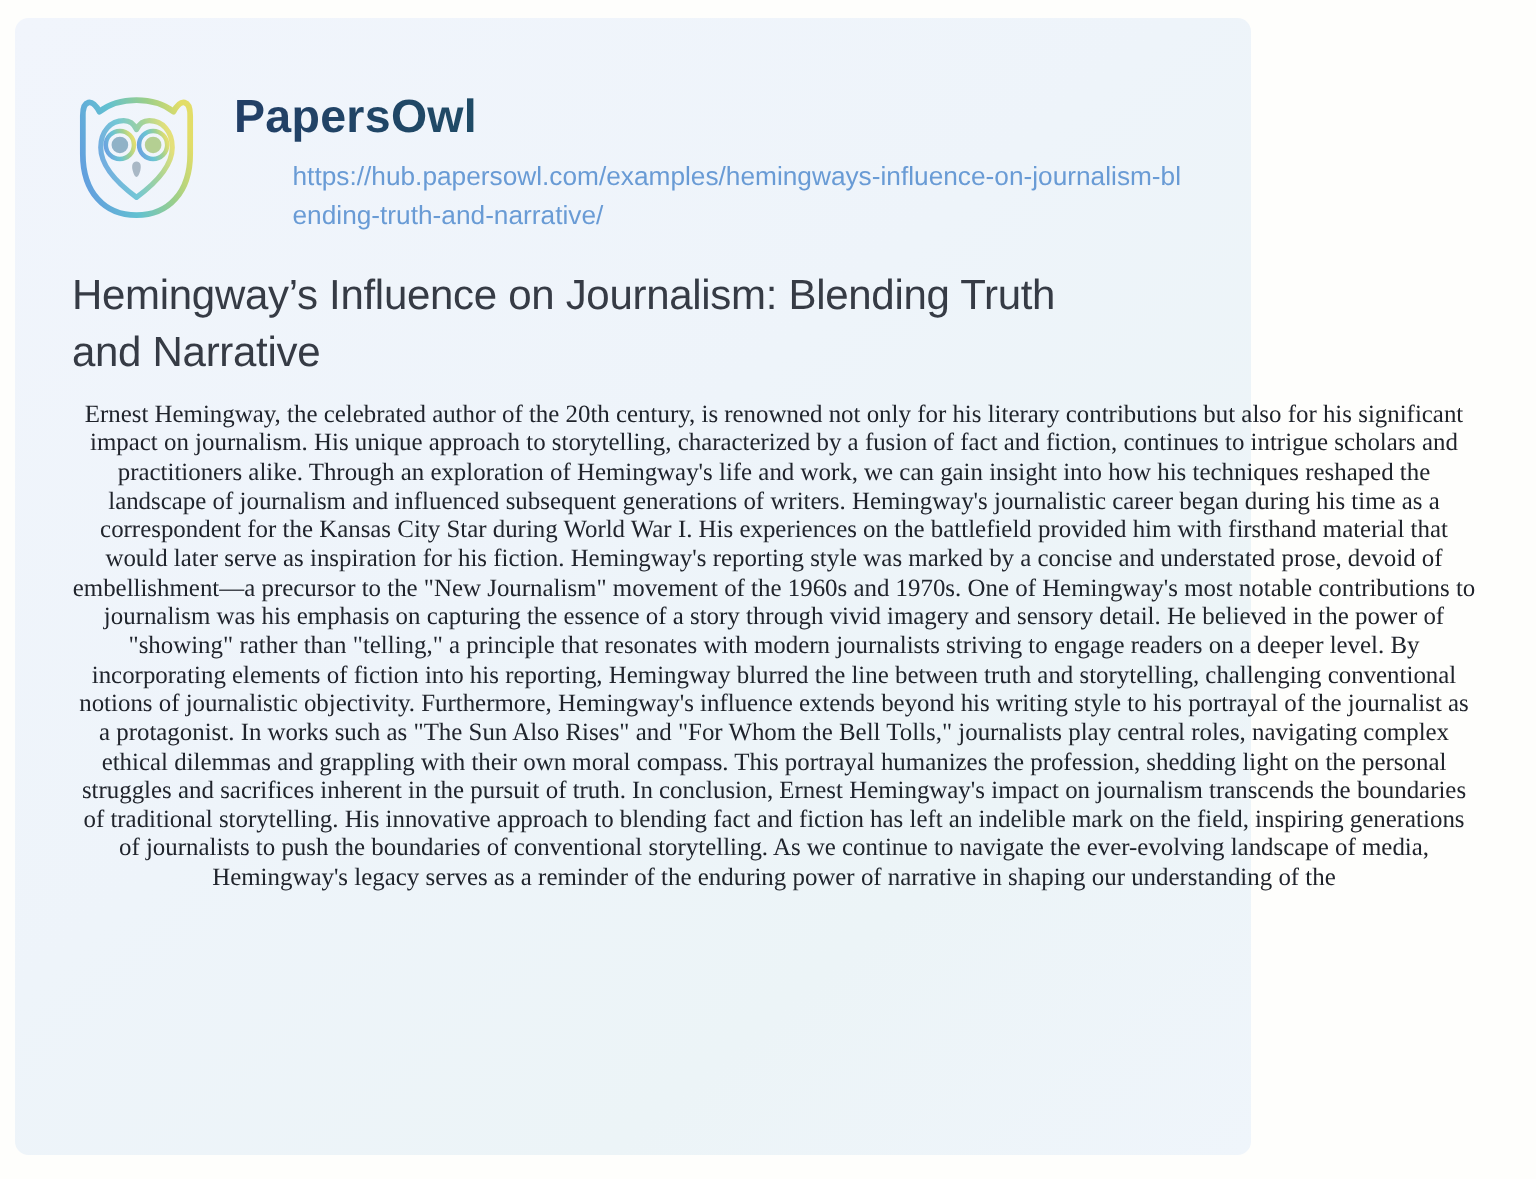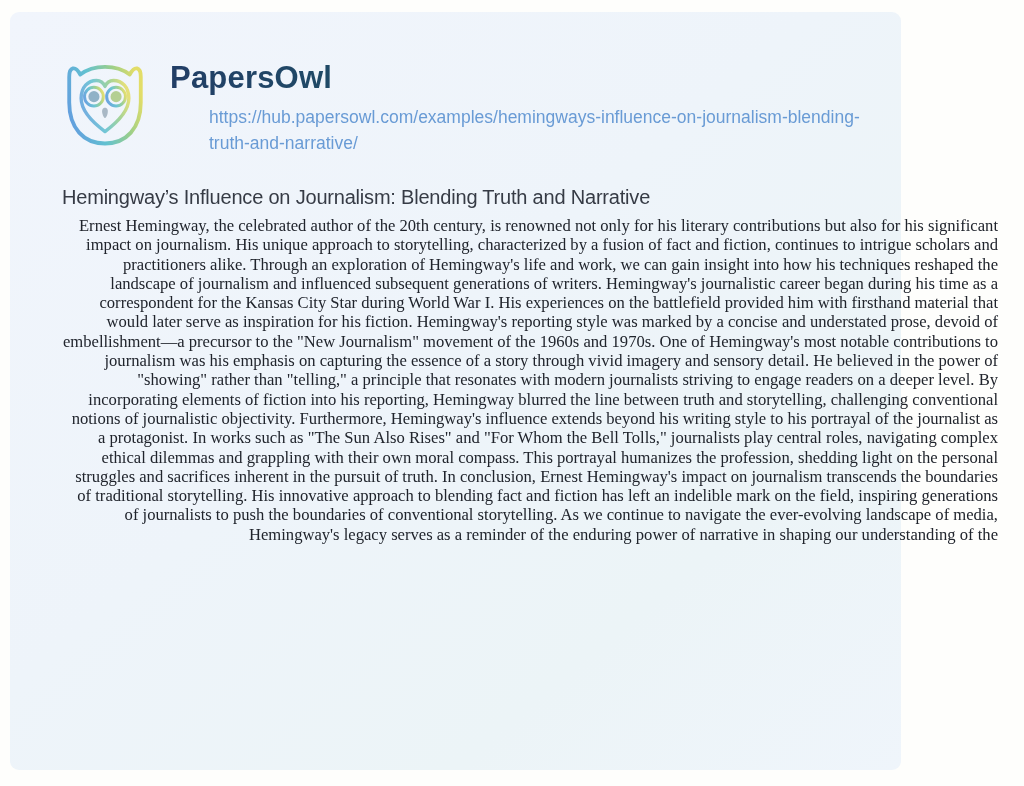--- a/index.html
+++ b/index.html
@@ -7,25 +7,25 @@
     width: 1024px;
     height: 786px;
     background: #fefefc;
     font-family: "Liberation Sans", sans-serif;
     overflow: hidden;
   }
   .page-card {
     position: absolute;
     left: 10px;
     top: 12px;
-    width: 891px;
+    width: 824px;
     height: 758px;
     border-radius: 9px;
     background: linear-gradient(140deg, #f1f5fc 0%, #eef4fa 45%, #ecf4f7 75%, #eff5fb 100%);
-    padding: 46px 38px 0 52px;
+    padding: 46px 38px 0 38px;
   }
   .site-header {
     display: flex;
     align-items: flex-start;
     gap: 22px;
   }
   .logo-wrap {
     width: 86px;
     height: 92px;
     flex: 0 0 auto;
@@ -53,34 +53,35 @@
     line-height: 26px;
     color: #699bd5;
     text-decoration: none;
     max-width: 810px;
     word-break: break-all;
     cursor: pointer;
     margin-left: 39px;
   }
   .article-title {
     margin-top: 22px;
-    font-size: 20px;
+    font-size: 28px;
     line-height: 38px;
     font-weight: normal;
     color: #363b45;
     letter-spacing: -0.2px;
     max-width: 660px;
   }
   .article-body {
+    margin-top: 12px;
     width: 936px;
     font-family: "Liberation Serif", serif;
     font-size: 16.6px;
     line-height: 19.3px;
     color: #20242c;
-    text-align: right;
+    text-align: center;
   }
 </style>
 </head>
 <body>
 
 <div class="page-card">
 
   <div class="site-header">
 
     <div class="logo-wrap">

